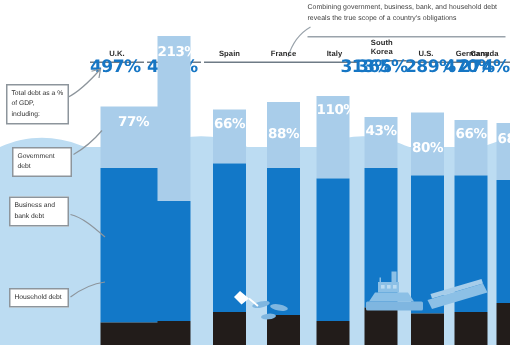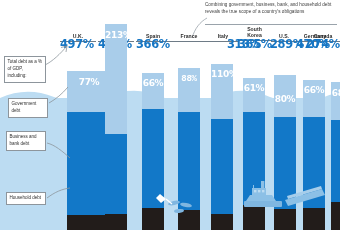--- a/index.html
+++ b/index.html
@@ -124,21 +124,20 @@
     </div>
     <div class="head" style="left:306px;width:34px;top:10px;">
       <span class="hl">Canada</span>
       <span class="rule"></span>
     </div>
   </div>
 
   <div class="pcts">
     <div class="pct" style="left:60px;width:36px;">497%</div>
     <div class="pct" style="left:98px;width:36px;">492%</div>
-    <div class="pct" style="left:136px;width:34px;">366%</div>
     <div class="pct" style="left:207px;width:31px;margin-left:20px;">313%</div>
     <div class="pct" style="left:238px;width:33px;">365%</div>
     <div class="pct" style="left:270px;width:28px;">289%</div>
     <div class="pct" style="left:296px;width:36px;">470%</div>
     <div class="pct" style="left:306px;width:32px;">274%</div>
   </div>
 
   <div class="bars">
 
     <div class="bar" style="left:67px;width:44px;height:159px;text-decoration:underline;">
@@ -159,35 +158,35 @@
       <div class="seg seg-gov" style="top:0;height:36px;"></div>
       <div class="seg seg-biz" style="top:36px;height:99px;"></div>
       <div class="seg seg-house" style="top:135px;height:22px;"></div>
       <div class="inbar" style="top:6px;">66%</div>
     </div>
 
     <div class="bar" style="left:178px;width:22px;height:156px;">
       <div class="seg seg-gov" style="top:-6px;height:44px;"></div>
       <div class="seg seg-biz" style="top:38px;height:98px;"></div>
       <div class="seg seg-house" style="top:136px;height:20px;"></div>
-      <div class="inbar" style="top:1px;font-family:Liberation Mono, monospace;">88%</div>
+      <div class="inbar" style="top:12px;">88%</div>
     </div>
 
     <div class="bar" style="left:211px;width:22px;height:153px;">
       <div class="seg seg-gov" style="top:-13px;height:55px;"></div>
       <div class="seg seg-biz" style="top:42px;height:95px;"></div>
       <div class="seg seg-house" style="top:137px;height:16px;"></div>
       <div class="inbar" style="top:-7px;">110%</div>
     </div>
 
     <div class="bar" style="left:243px;width:22px;height:152px;">
       <div class="seg seg-gov" style="top:0;height:34px;"></div>
       <div class="seg seg-biz" style="top:34px;height:93px;"></div>
       <div class="seg seg-house" style="top:127px;height:25px;"></div>
-      <div class="inbar" style="top:6px;">61%</div>
+      <div class="inbar" style="top:6px;">43%</div>
     </div>
 
     <div class="bar" style="left:274px;width:22px;height:151px;">
       <div class="seg seg-gov" style="top:-4px;height:42px;"></div>
       <div class="seg seg-biz" style="top:38px;height:92px;"></div>
       <div class="seg seg-house" style="top:130px;height:21px;"></div>
       <div class="inbar" style="top:16px;">80%</div>
     </div>
 
     <div class="bar" style="left:303px;width:22px;height:150px;">

